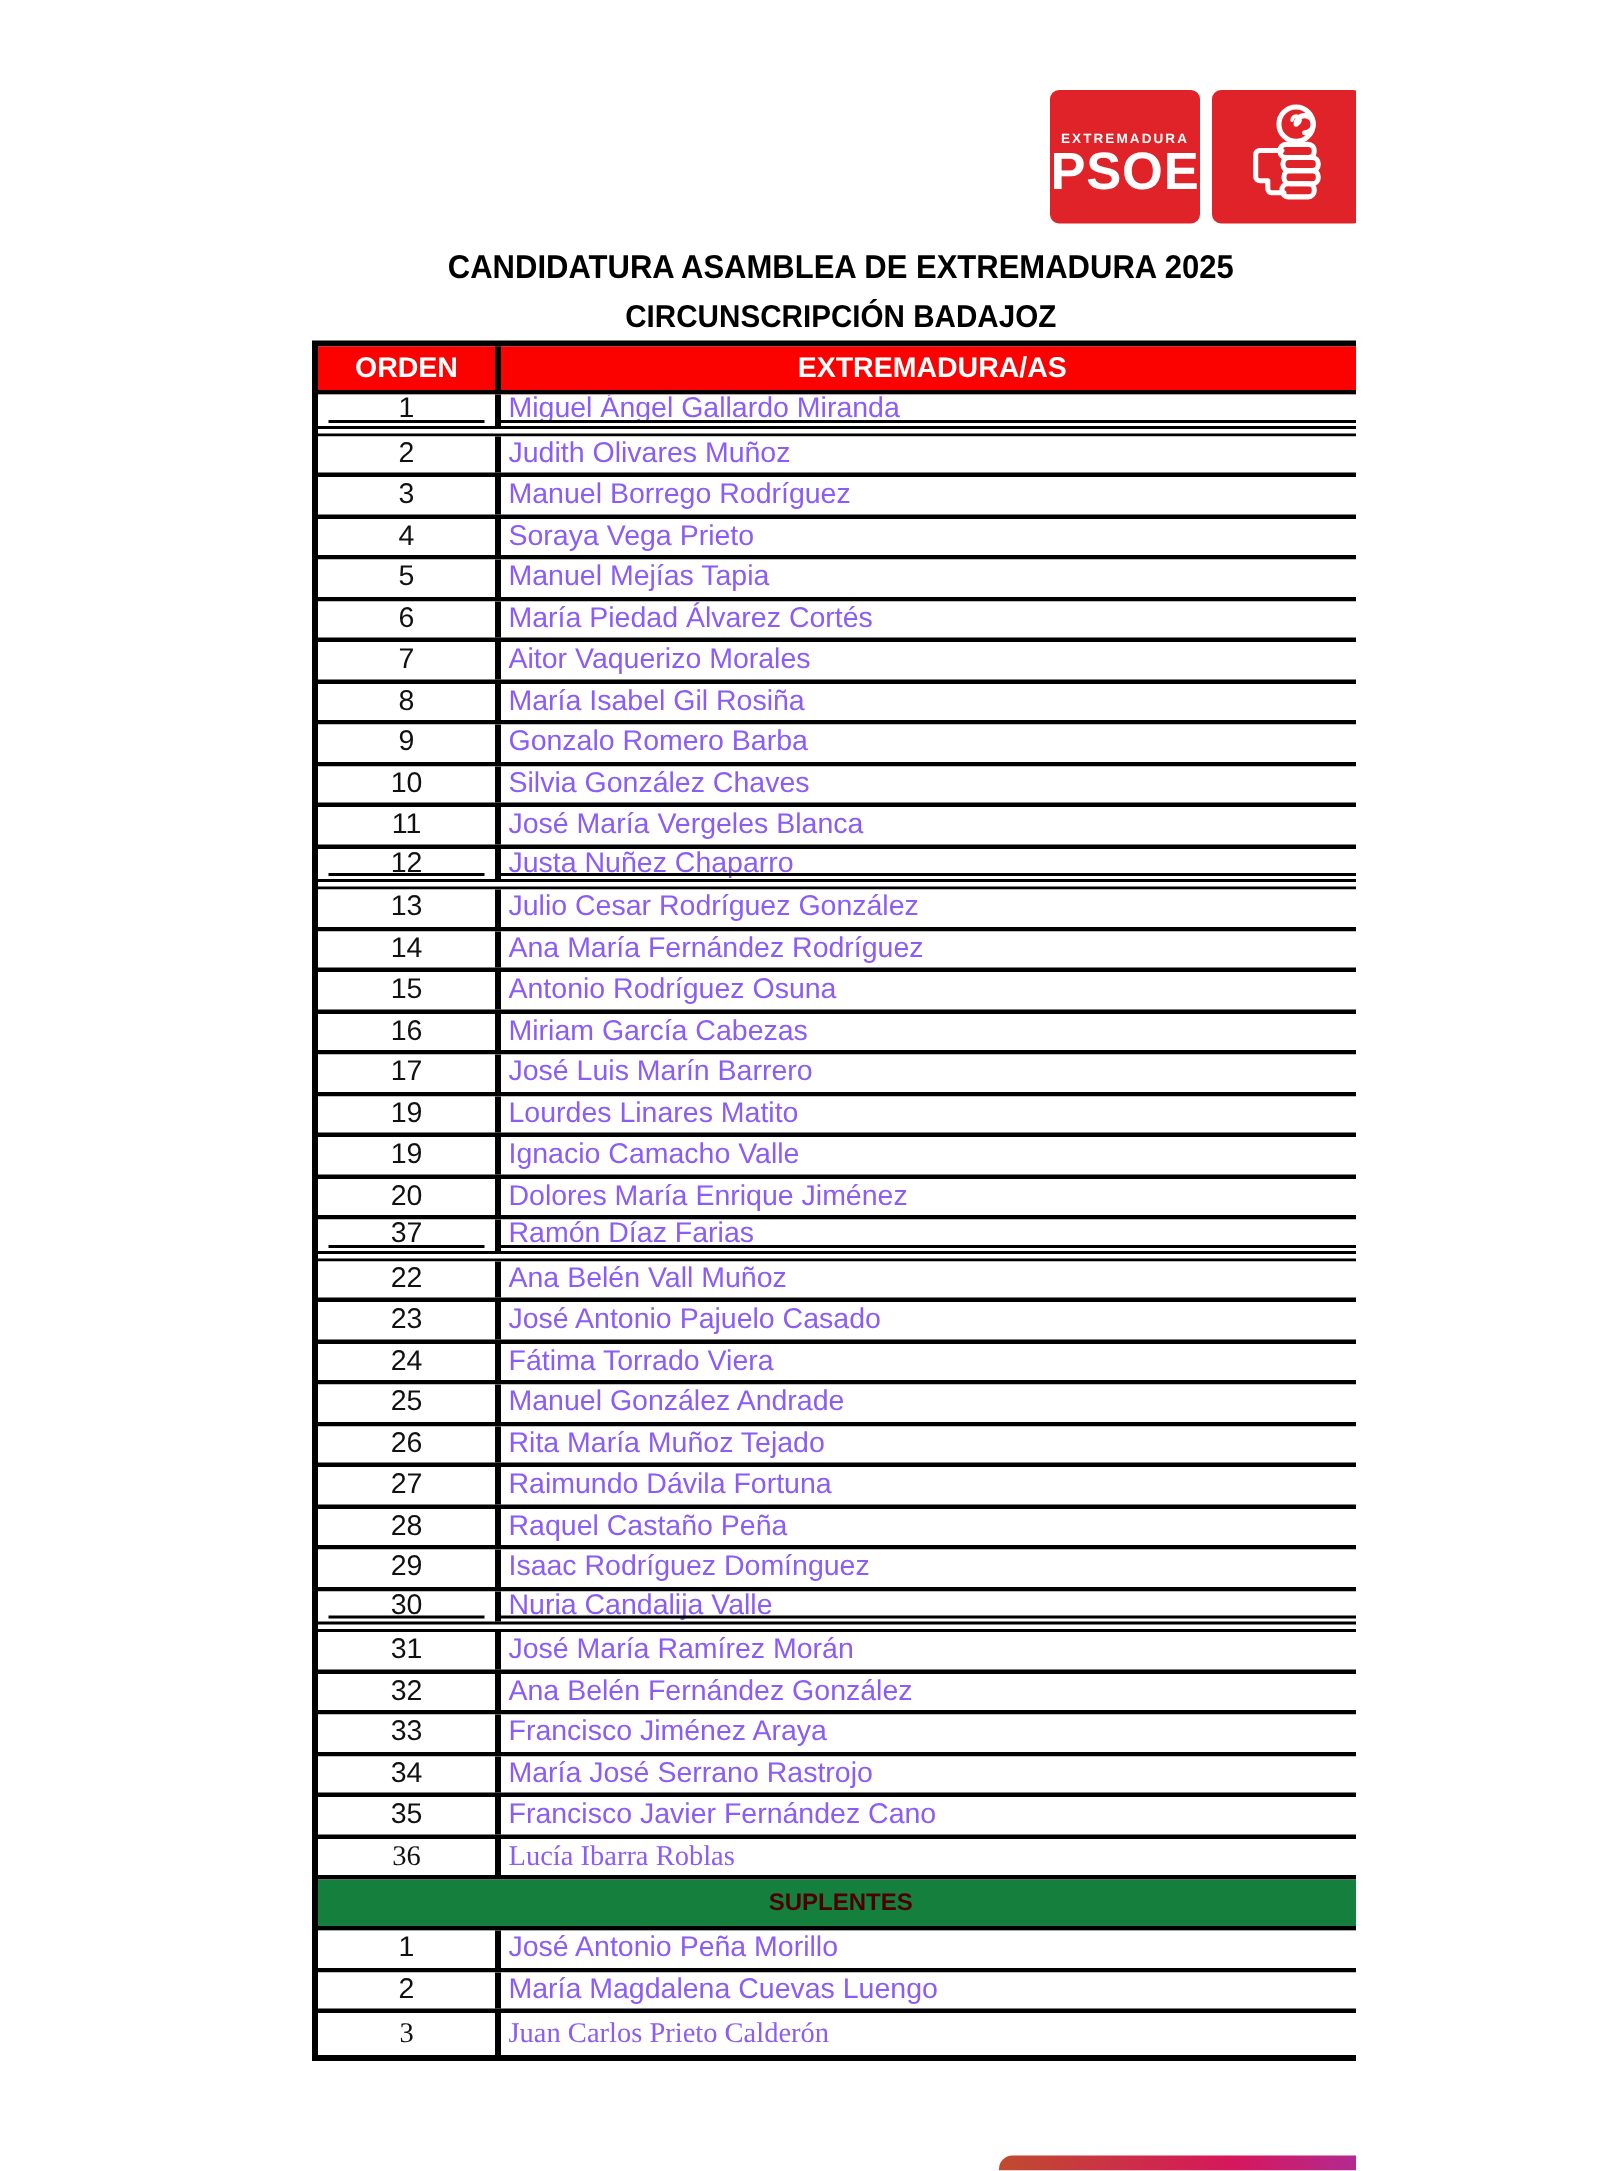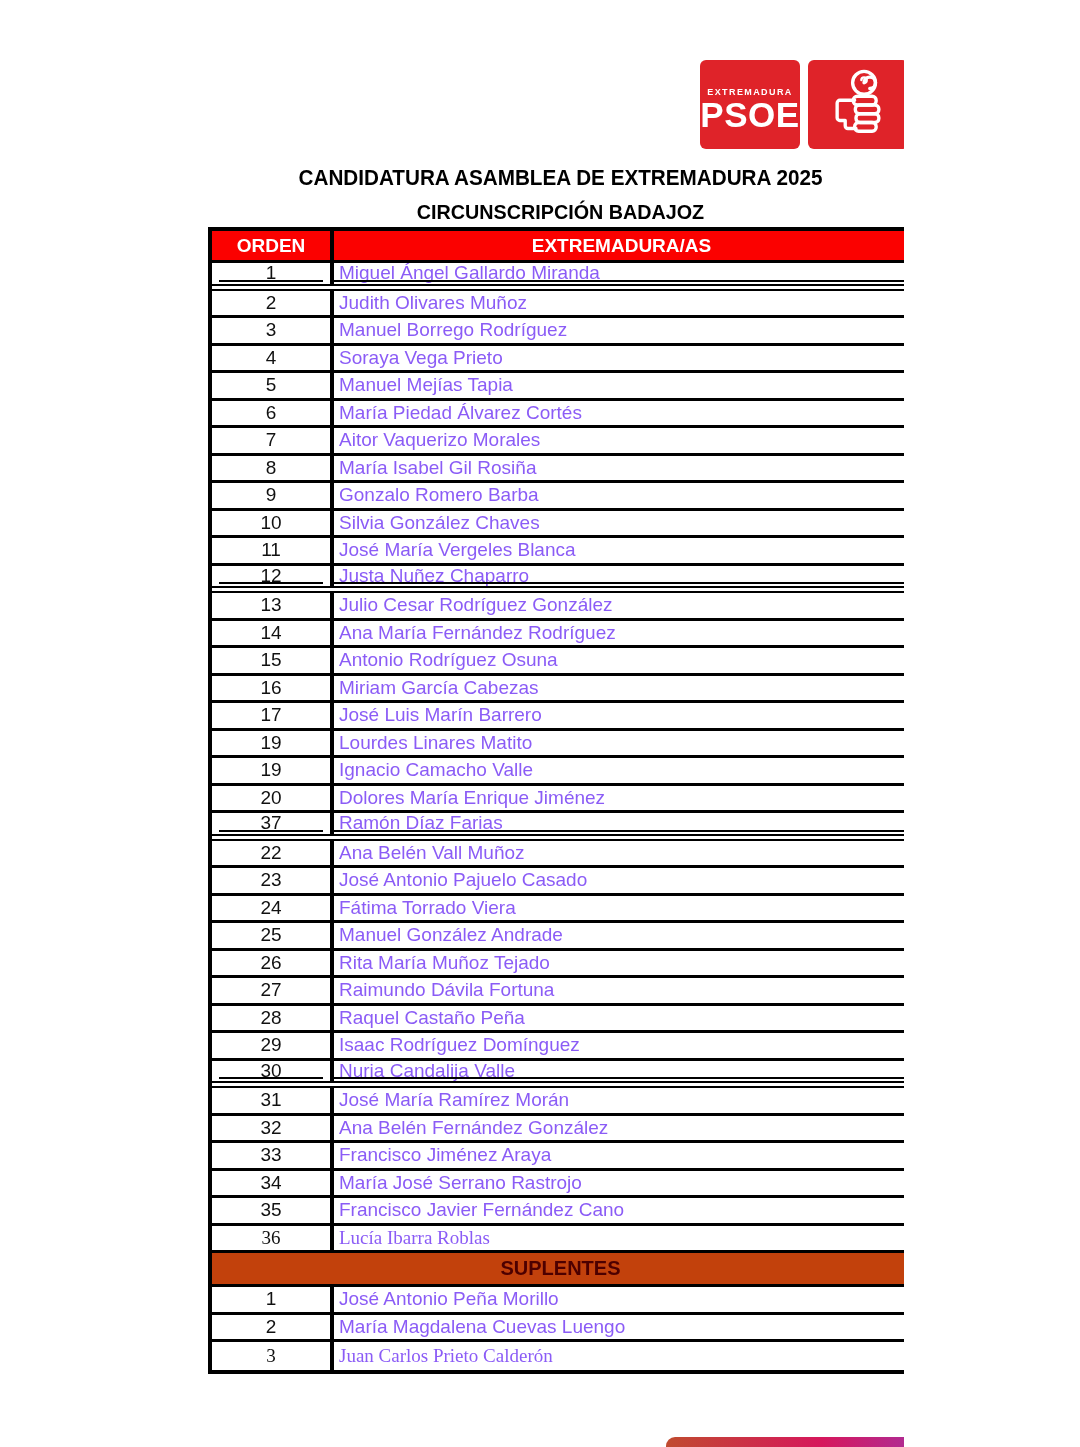--- a/index.html
+++ b/index.html
@@ -85,24 +85,24 @@
   .row.u .cell.name::after {
     content: ""; position: absolute; left: 0; right: 0; bottom: 2px;
     height: 2px; background: #000;
   }
   .row.u .cell.orden::after {
     content: ""; position: absolute; left: 6%; right: 6%; bottom: 2px;
     height: 2px; background: #000;
   }
 
   .banner {
-    height: 31px; background: #c2410c;
+    height: 31px; background: #15803d;
     border-bottom: 3px solid #000;
     display: flex; align-items: center; justify-content: center;
-    font-weight: bold; font-size: 20px; color: #4d0000;
+    font-weight: bold; font-size: 16px; color: #4d0000;
   }
 
   
   .bottom-bar {
     position: absolute; left: 666px; top: 1437px;
     width: 324px; height: 14px;
     border-radius: 9px 9px 0 0;
     background: linear-gradient(90deg, #c04b2f 0%, #d6175c 48%, #8d3ec6 100%);
   }
 </style>

